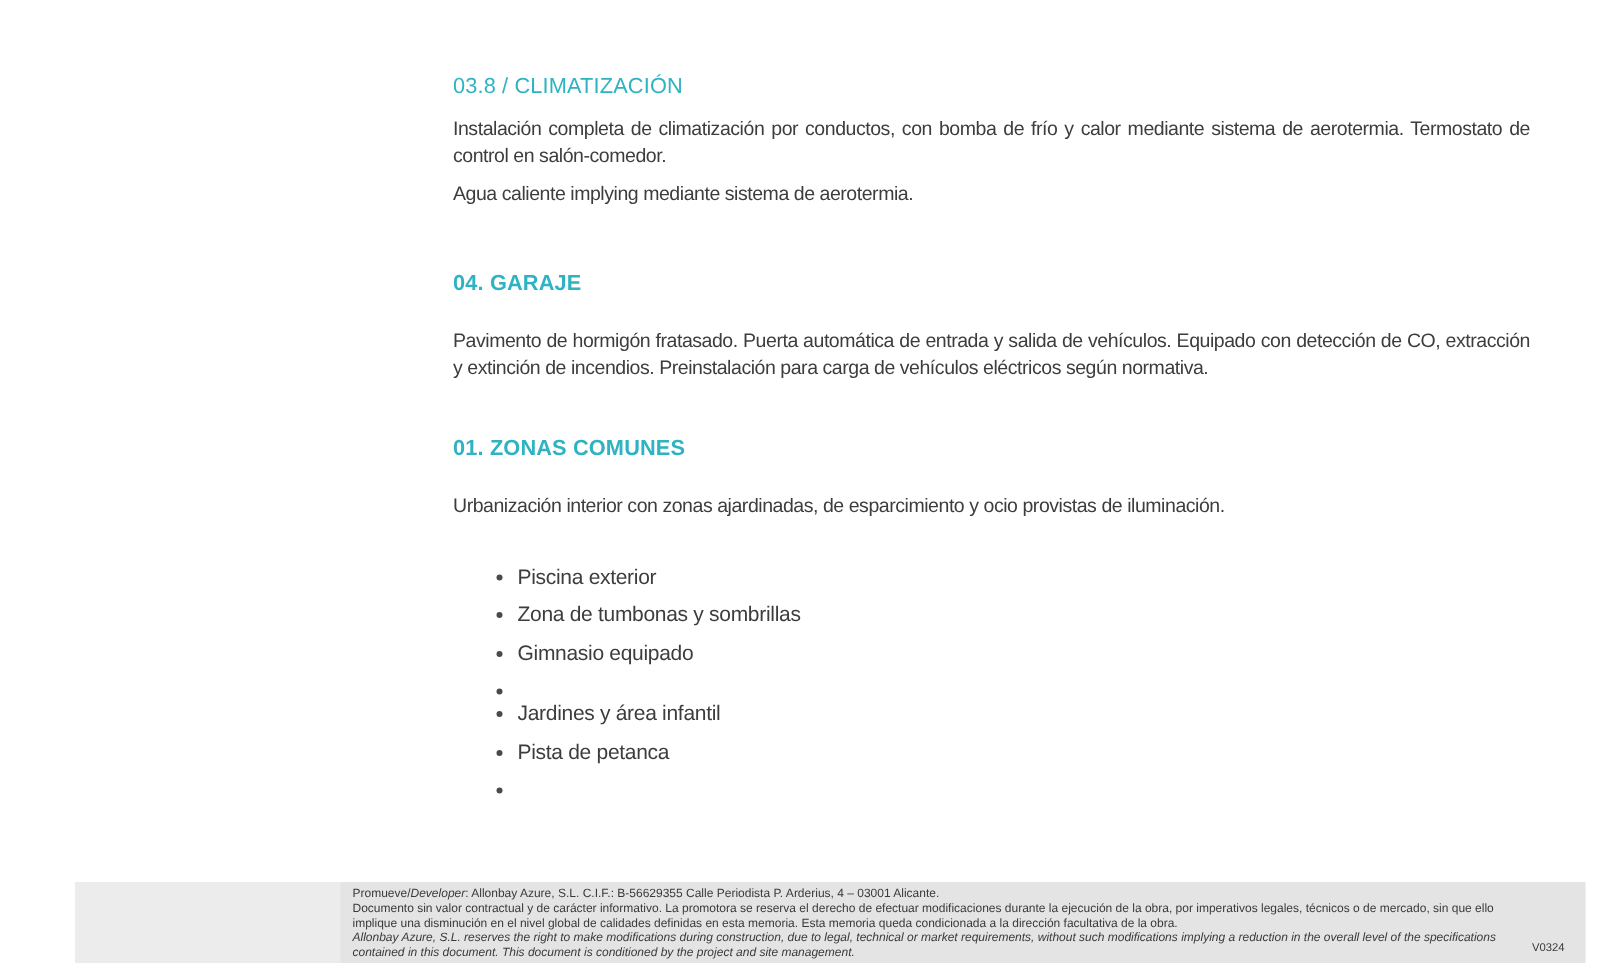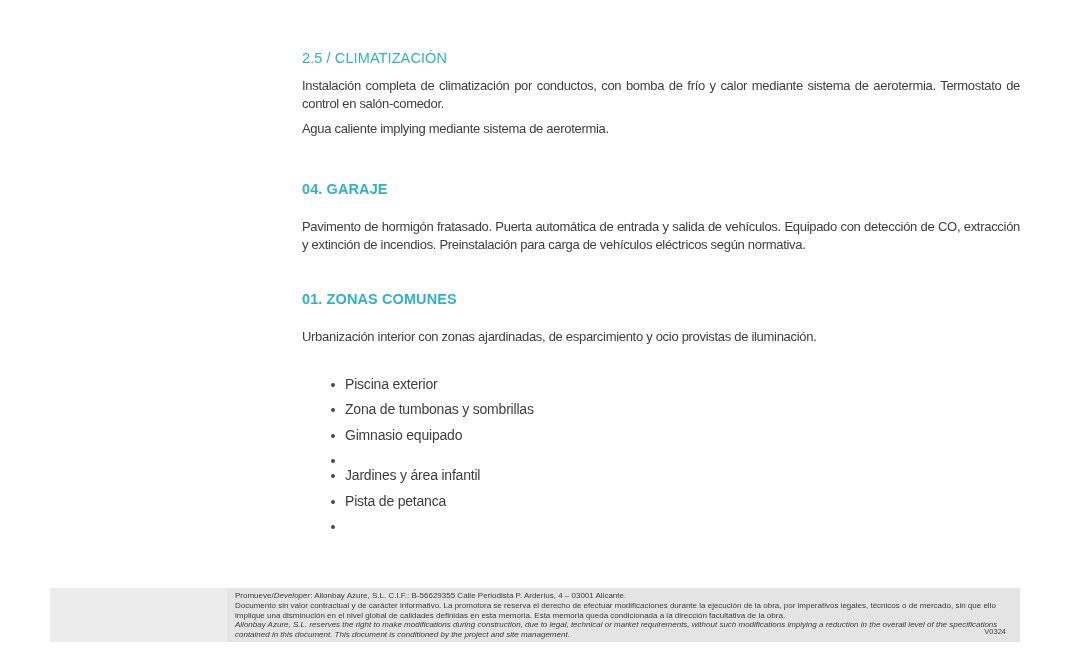--- a/index.html
+++ b/index.html
@@ -74,20 +74,21 @@
   }
 
   
   .footer {
     position: absolute;
     left: 50px;
     top: 588px;
     width: 970px;
     height: 54px;
     background: #e4e4e4;
+    padding-left: 37px;
   }
   .footer-left-cell {
     position: absolute;
     left: 0;
     top: 0;
     width: 177px;
     height: 100%;
     background: #ececec;
   }
   .footer-text {
@@ -110,21 +111,21 @@
     color: #3a3a3a;
   }
 </style>
 </head>
 <body>
 
 <div class="page">
 
   <main class="content" id="sections">
       <section class="doc-section sec-1">
-        <h2 class="heading sub">2.5 / CLIMATIZACIÓN</h2>
+        <h2 class="heading sub">03.8 / CLIMATIZACIÓN</h2>
         <p class="body">Instalación completa de climatización por conductos, con bomba de frío y calor mediante sistema de aerotermia. Termostato de control en salón-comedor.</p>
         <p class="body">Agua caliente implying mediante sistema de aerotermia.</p>
       </section>
       <section class="doc-section sec-2">
         <h2 class="heading main">04. GARAJE</h2>
         <p class="body">Pavimento de hormigón fratasado. Puerta automática de entrada y salida de vehículos. Equipado con detección de CO, extracción y extinción de incendios. Preinstalación para carga de vehículos eléctricos según normativa.</p>
       </section>
       <section class="doc-section sec-3">
         <h2 class="heading main">01. ZONAS COMUNES</h2>
         <p class="body">Urbanización interior con zonas ajardinadas, de esparcimiento y ocio provistas de iluminación.</p>

